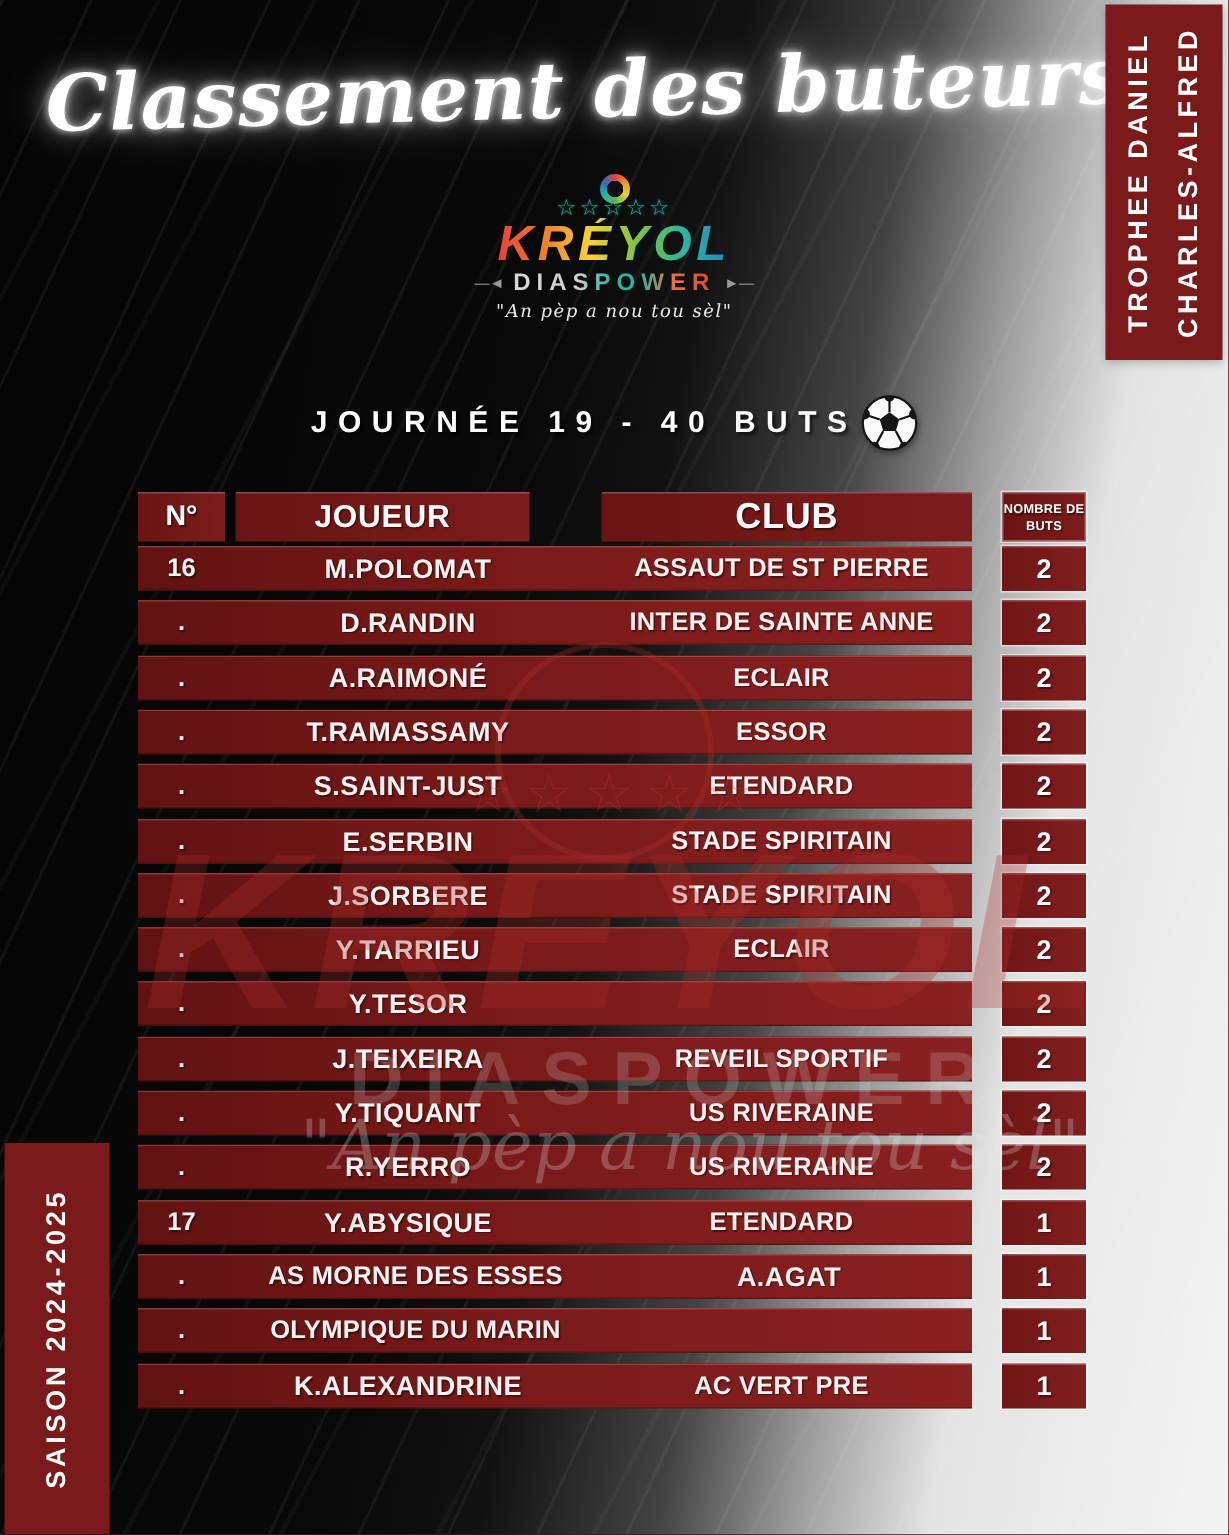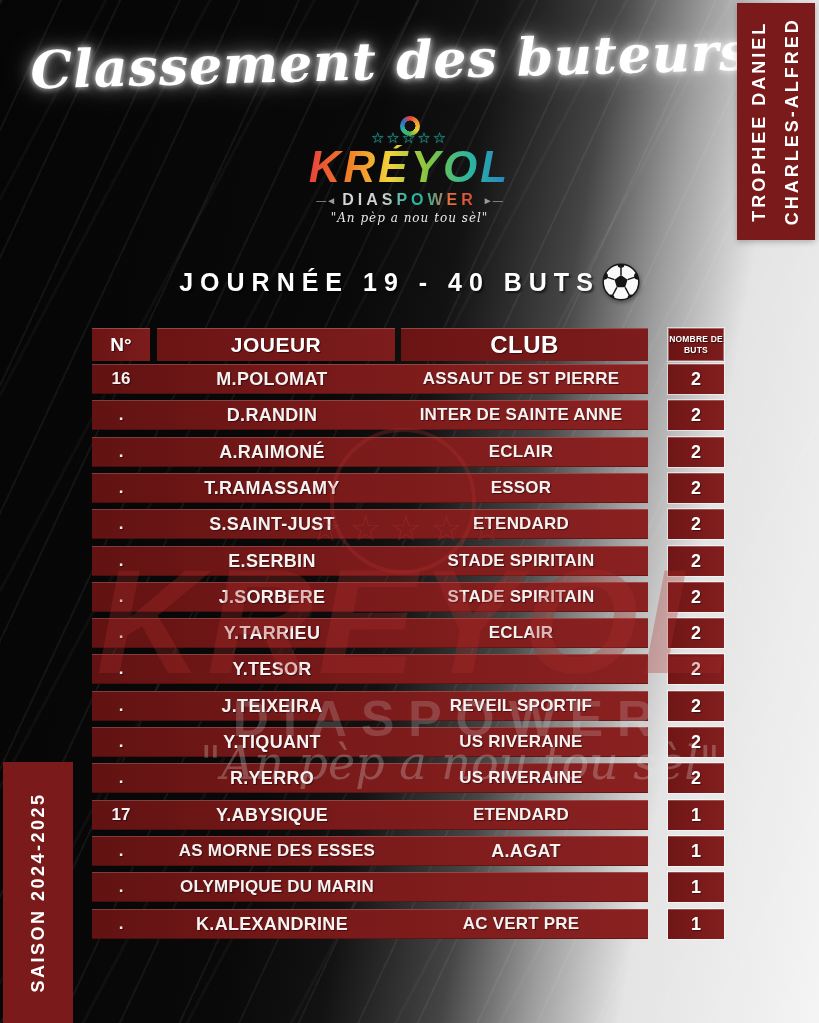--- a/index.html
+++ b/index.html
@@ -35,50 +35,50 @@
   
   .logo{position:absolute;top:116px;left:0;width:819px;display:flex;flex-direction:column;align-items:center;z-index:3;}
   .logo-ball{
     width:20px;height:20px;border-radius:50%;
     background:
       radial-gradient(circle at 50% 50%,#101010 0 38%,transparent 40%),
       conic-gradient(#e8413c,#f09a28,#e8d23a,#58b847,#2bb5a0,#2c6fc2,#e8413c);
   }
   .logo-stars{margin-top:-7px;font-size:15px;letter-spacing:2px;color:#2aa9a0;text-shadow:0 0 2px rgba(42,169,160,.7);}
   .logo-name{
-    font-size:44px;font-weight:800;font-style:italic;letter-spacing:3px;line-height:1;margin-top:-2px;
+    font-size:33px;font-weight:800;font-style:italic;letter-spacing:3px;line-height:1;margin-top:-2px;
     background:linear-gradient(90deg,#e8413c 0%,#f07f28 20%,#f3d23a 40%,#7ec441 60%,#2bb5a0 80%,#2980c4 100%);
     -webkit-background-clip:text;background-clip:text;color:transparent;
   }
   .logo-subline{display:flex;align-items:center;gap:6px;margin-top:2px;}
   .logo-arrow{color:#9a9a9a;font-size:10px;}
   .logo-subname{
     font-size:16px;font-weight:bold;letter-spacing:4px;
     background:linear-gradient(90deg,#d8d8d8 0%,#cfcfcf 32%,#2bb5a0 48%,#2bb5a0 62%,#e8703a 80%,#d84436 100%);
     -webkit-background-clip:text;background-clip:text;color:transparent;
   }
   .logo-tagline{margin-top:2px;font-family:"DejaVu Serif",serif;font-style:italic;font-size:12px;color:#e9e9e9;letter-spacing:1px;}
 
   
   .subtitle-row{position:absolute;top:263px;left:0;width:819px;display:flex;align-items:center;justify-content:center;gap:4px;z-index:3;}
   .subtitle{
-    color:#fff;font-weight:bold;font-size:25px;letter-spacing:7px;
+    color:#fff;font-weight:bold;font-size:20px;letter-spacing:7px;
     text-shadow:2px 2px 2px rgba(0,0,0,.55);
   }
   .ball-svg{width:38px;height:38px;margin-left:-2px;filter:drop-shadow(1px 2px 2px rgba(0,0,0,.4));}
 
   
   .table{position:absolute;left:92px;top:328px;width:632px;height:615px;z-index:2;}
   .hcell{
     position:absolute;top:0;height:33px;background:linear-gradient(90deg,#6b1414,#7d1c1c);
     display:flex;align-items:center;justify-content:center;color:#fff;font-weight:bold;
     box-shadow:inset 0 1px 0 rgba(255,255,255,.22);text-shadow:1px 1px 1px rgba(0,0,0,.5);
   }
   .h-no{left:0;width:58px;font-size:19px;}
-  .h-player{left:65px;width:238px;font-size:21px;letter-spacing:.5px;}
+  .h-player{left:65px;width:196px;font-size:21px;letter-spacing:.5px;}
   .h-club{left:309px;width:247px;font-size:24px;letter-spacing:.5px;}
   .h-goals{left:576px;width:56px;font-size:8.5px;line-height:1.2;text-align:center;letter-spacing:.2px;
            box-shadow:inset 0 0 0 1px rgba(255,255,255,.35),0 0 0 1px rgba(255,255,255,.55);}
   .row{position:absolute;left:0;width:516px;height:30px;}
   .row-bar{
     position:absolute;left:0;top:0;width:556px;height:30px;display:flex;align-items:center;
     background:linear-gradient(90deg,#621212 0%,#7a1a1a 45%,#8a2121 100%);
     box-shadow:inset 0 1px 0 rgba(255,255,255,.18),inset 0 -1px 0 rgba(0,0,0,.25);
   }
   .cell{color:#f7f2f2;text-align:center;text-shadow:1px 1px 1px rgba(0,0,0,.45);}

